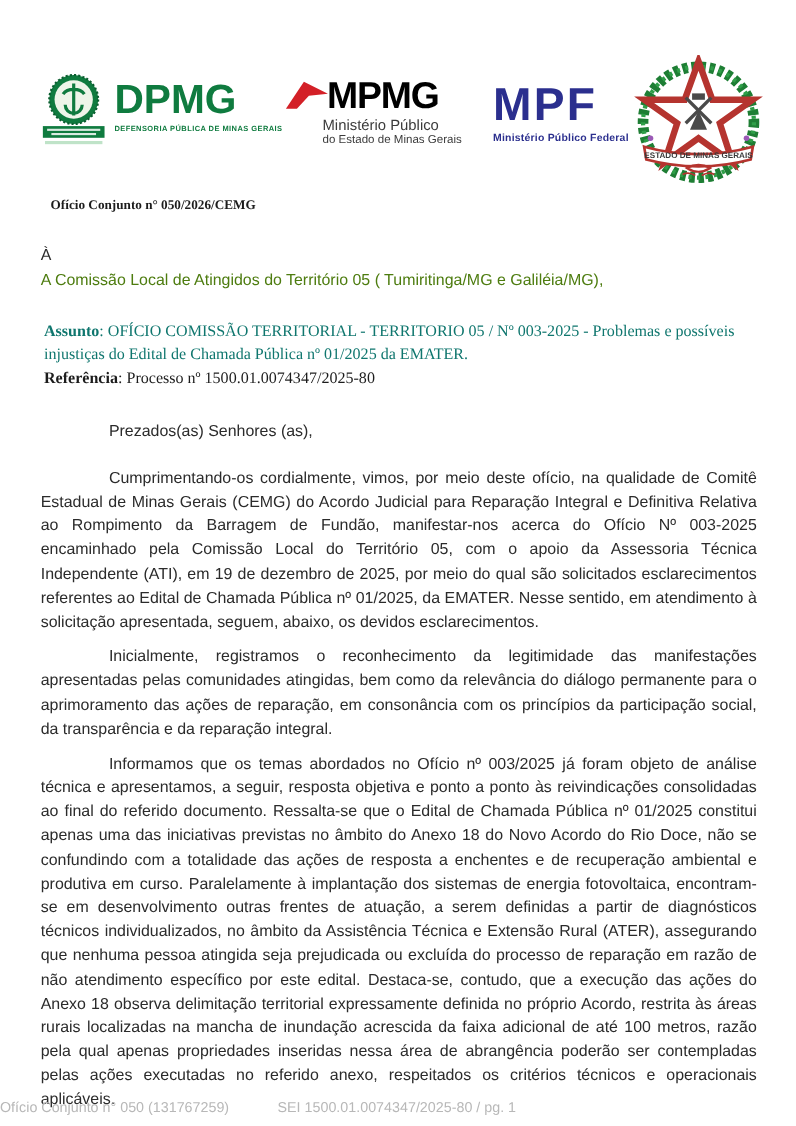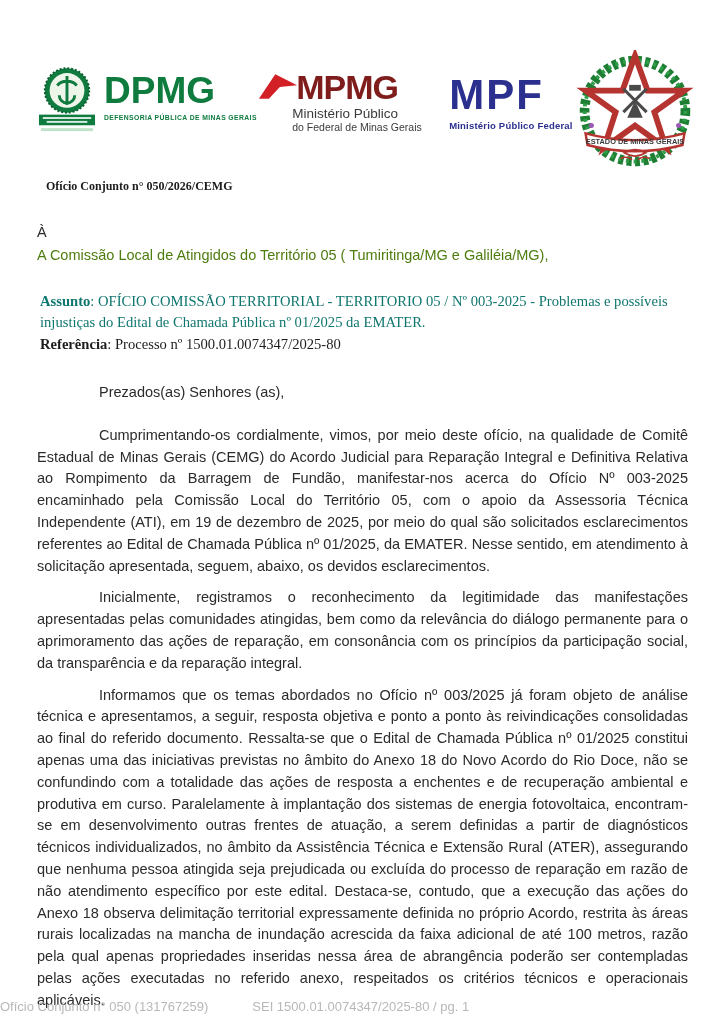--- a/index.html
+++ b/index.html
@@ -25,21 +25,21 @@
     font-weight:800; font-size:37px; line-height:1;
     color:#0f7b3f; letter-spacing:0px;
   }
   .dpmg-sub {
     font-size:6.8px; font-weight:700; color:#0f7b3f;
     letter-spacing:0.4px; margin-top:5px; white-space:nowrap;
   }
   .logo-mpmg { margin-top:20px; }
   .mpmg-row { display:flex; align-items:flex-start; }
   .mpmg-acronym {
-    font-weight:700; font-size:34px; line-height:1; color:#7f1d1d;
+    font-weight:700; font-size:34px; line-height:1; color:#000000;
     font-family:"Liberation Sans", sans-serif; letter-spacing:-1px;
   }
   .mpmg-subs { margin-left:34px; margin-top:2px; }
   .mpmg-sub1 { font-size:13.5px; color:#3b3b3b; font-weight:500; }
   .mpmg-sub2 { font-size:10.5px; color:#3b3b3b; }
   .logo-mpf { margin-top:26px; text-align:left;margin-left:26px; }
   .mpf-acronym {
     font-weight:800; font-size:42px; line-height:0.9;
     color:#2b2f8e; letter-spacing:2px;
     font-family:"Liberation Sans", sans-serif;
@@ -127,21 +127,21 @@
 
     <div class="logo-mpmg">
       <div class="mpmg-row">
         <svg width="40" height="34" viewBox="0 0 44 34" style="margin-right:-2px; margin-top:0;">
           <polygon points="1,30 19,3 43,15 24,17 12,30" fill="#d32027"></polygon>
         </svg>
         <div class="mpmg-acronym">MPMG</div>
       </div>
       <div class="mpmg-subs">
         <div class="mpmg-sub1">Ministério Público</div>
-        <div class="mpmg-sub2">do Federal de Minas Gerais</div>
+        <div class="mpmg-sub2">do Estado de Minas Gerais</div>
       </div>
     </div>
 
     <div class="logo-mpf">
       <div class="mpf-acronym">MPF</div>
       <div class="mpf-sub">Ministério Público Federal</div>
     </div>
 
     <svg class="logo-coat" width="122" height="126" viewBox="0 0 122 130">
 

